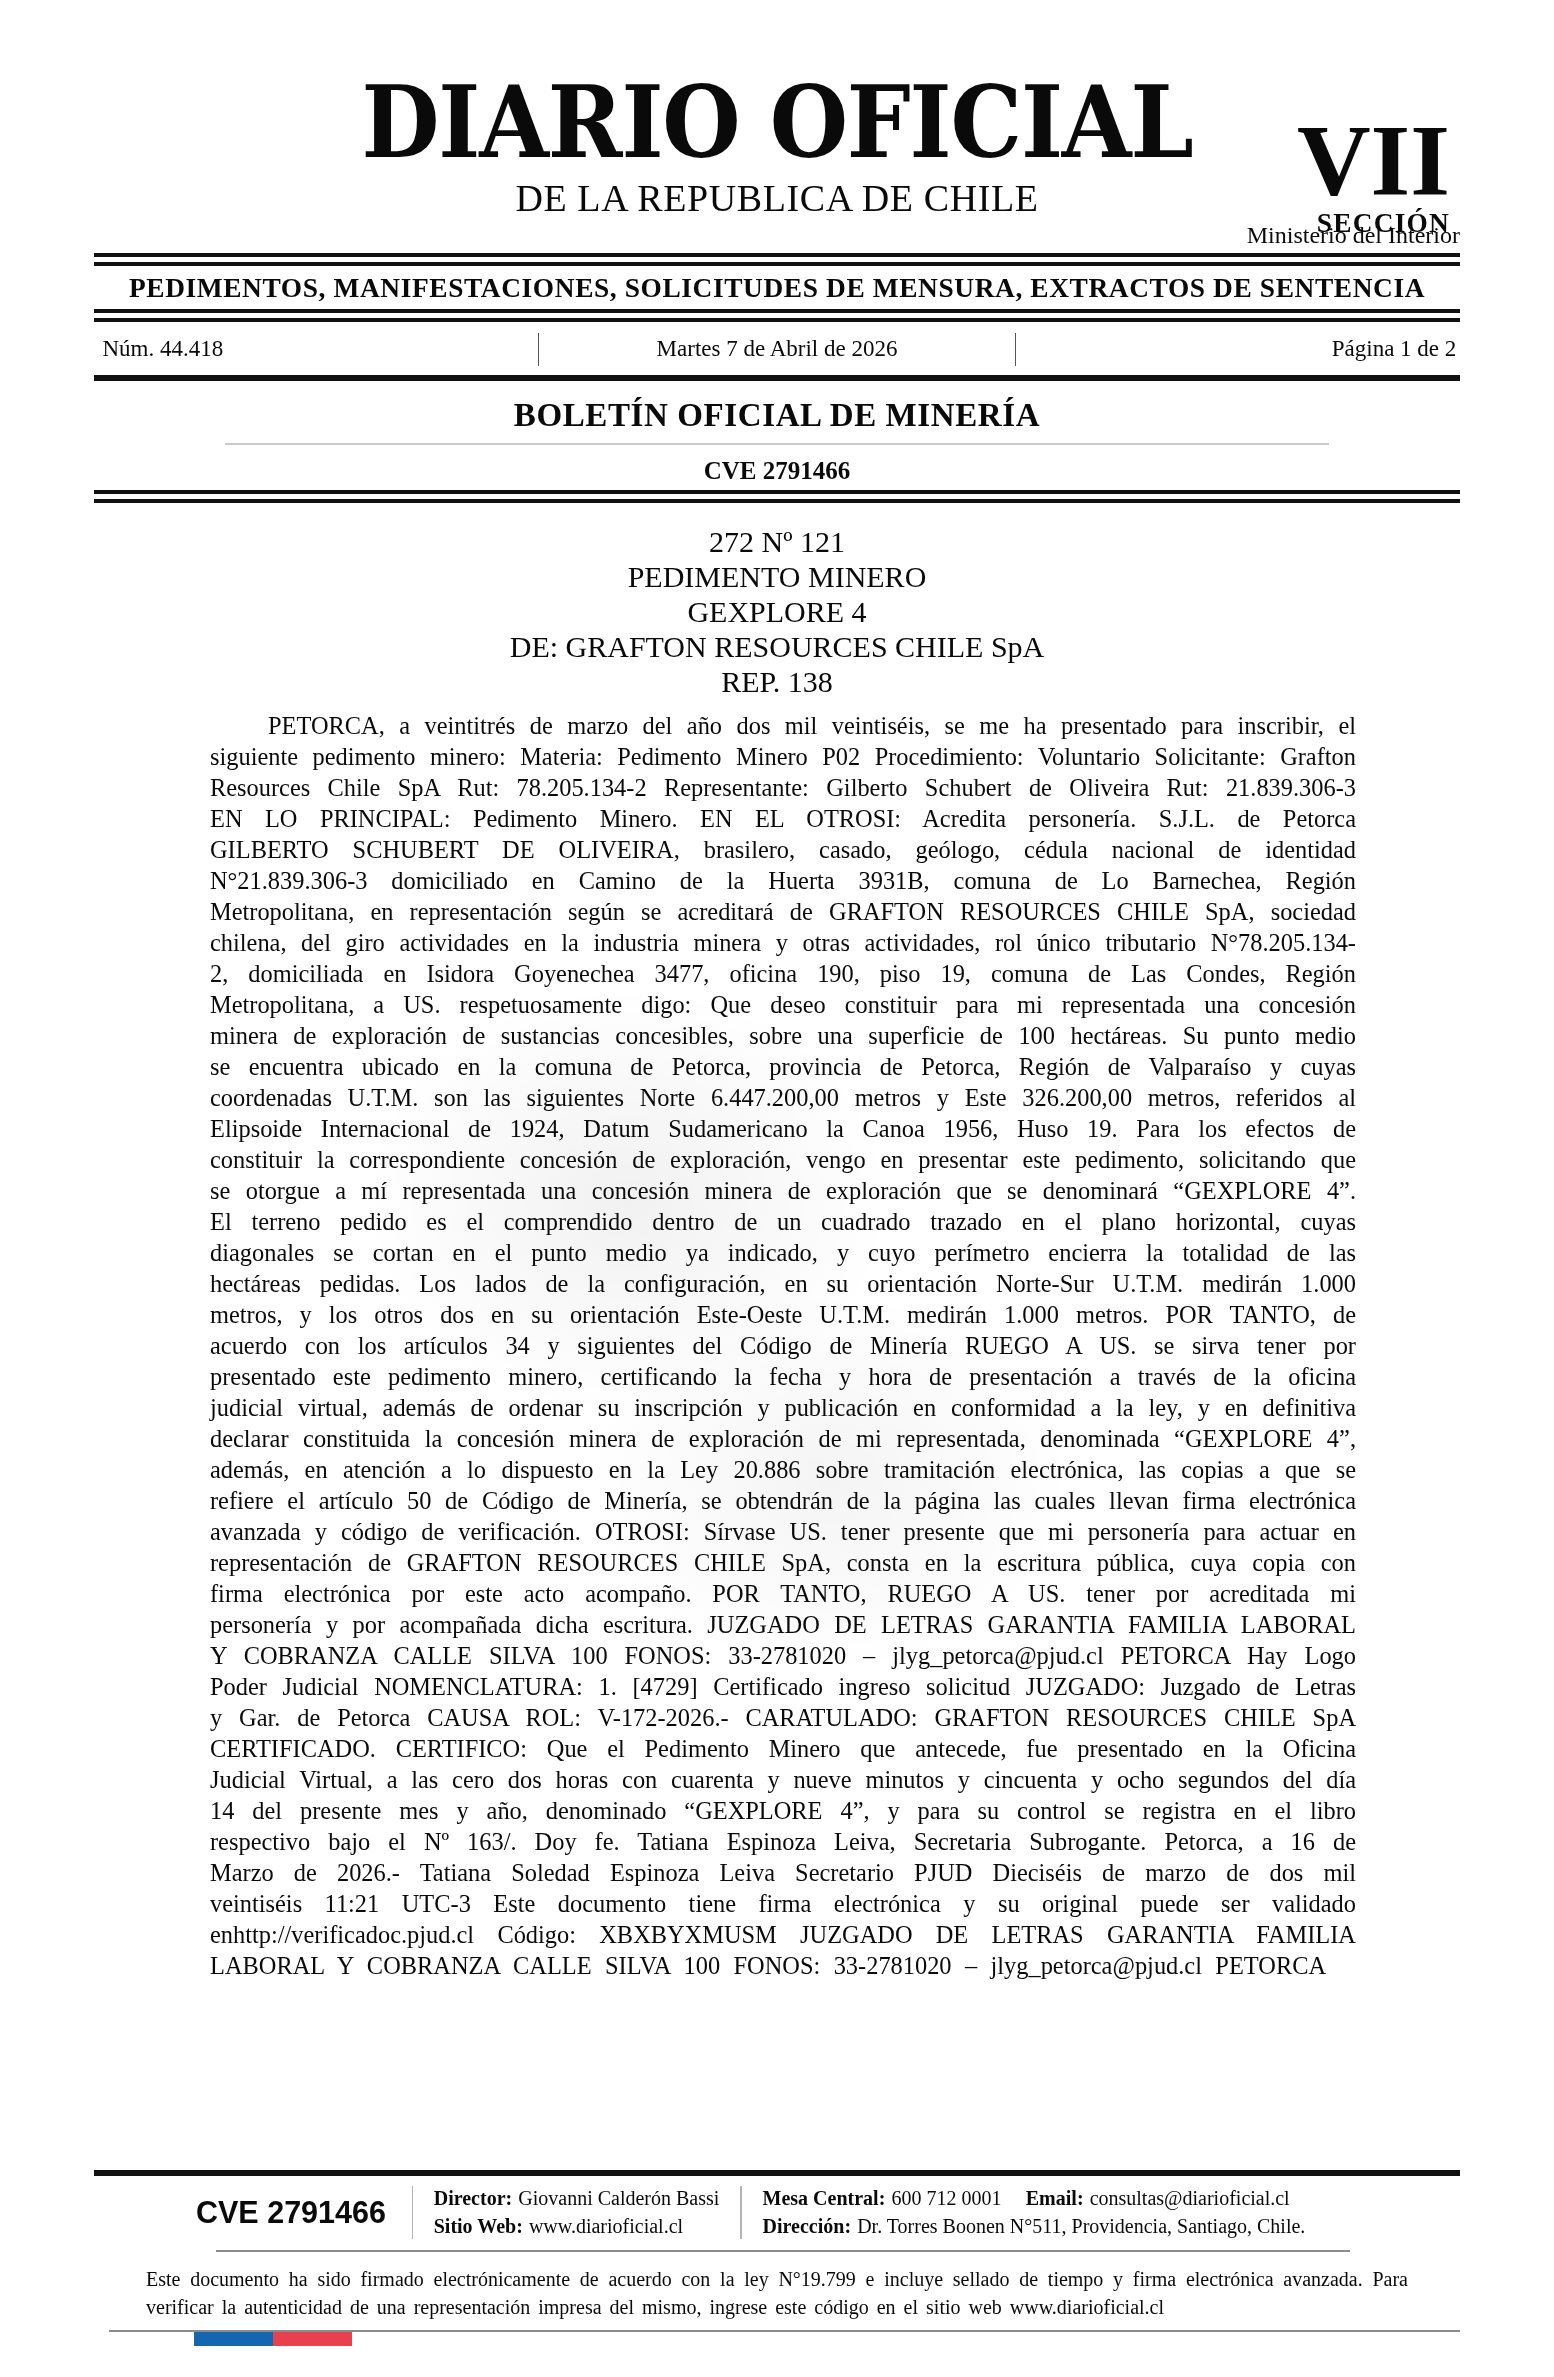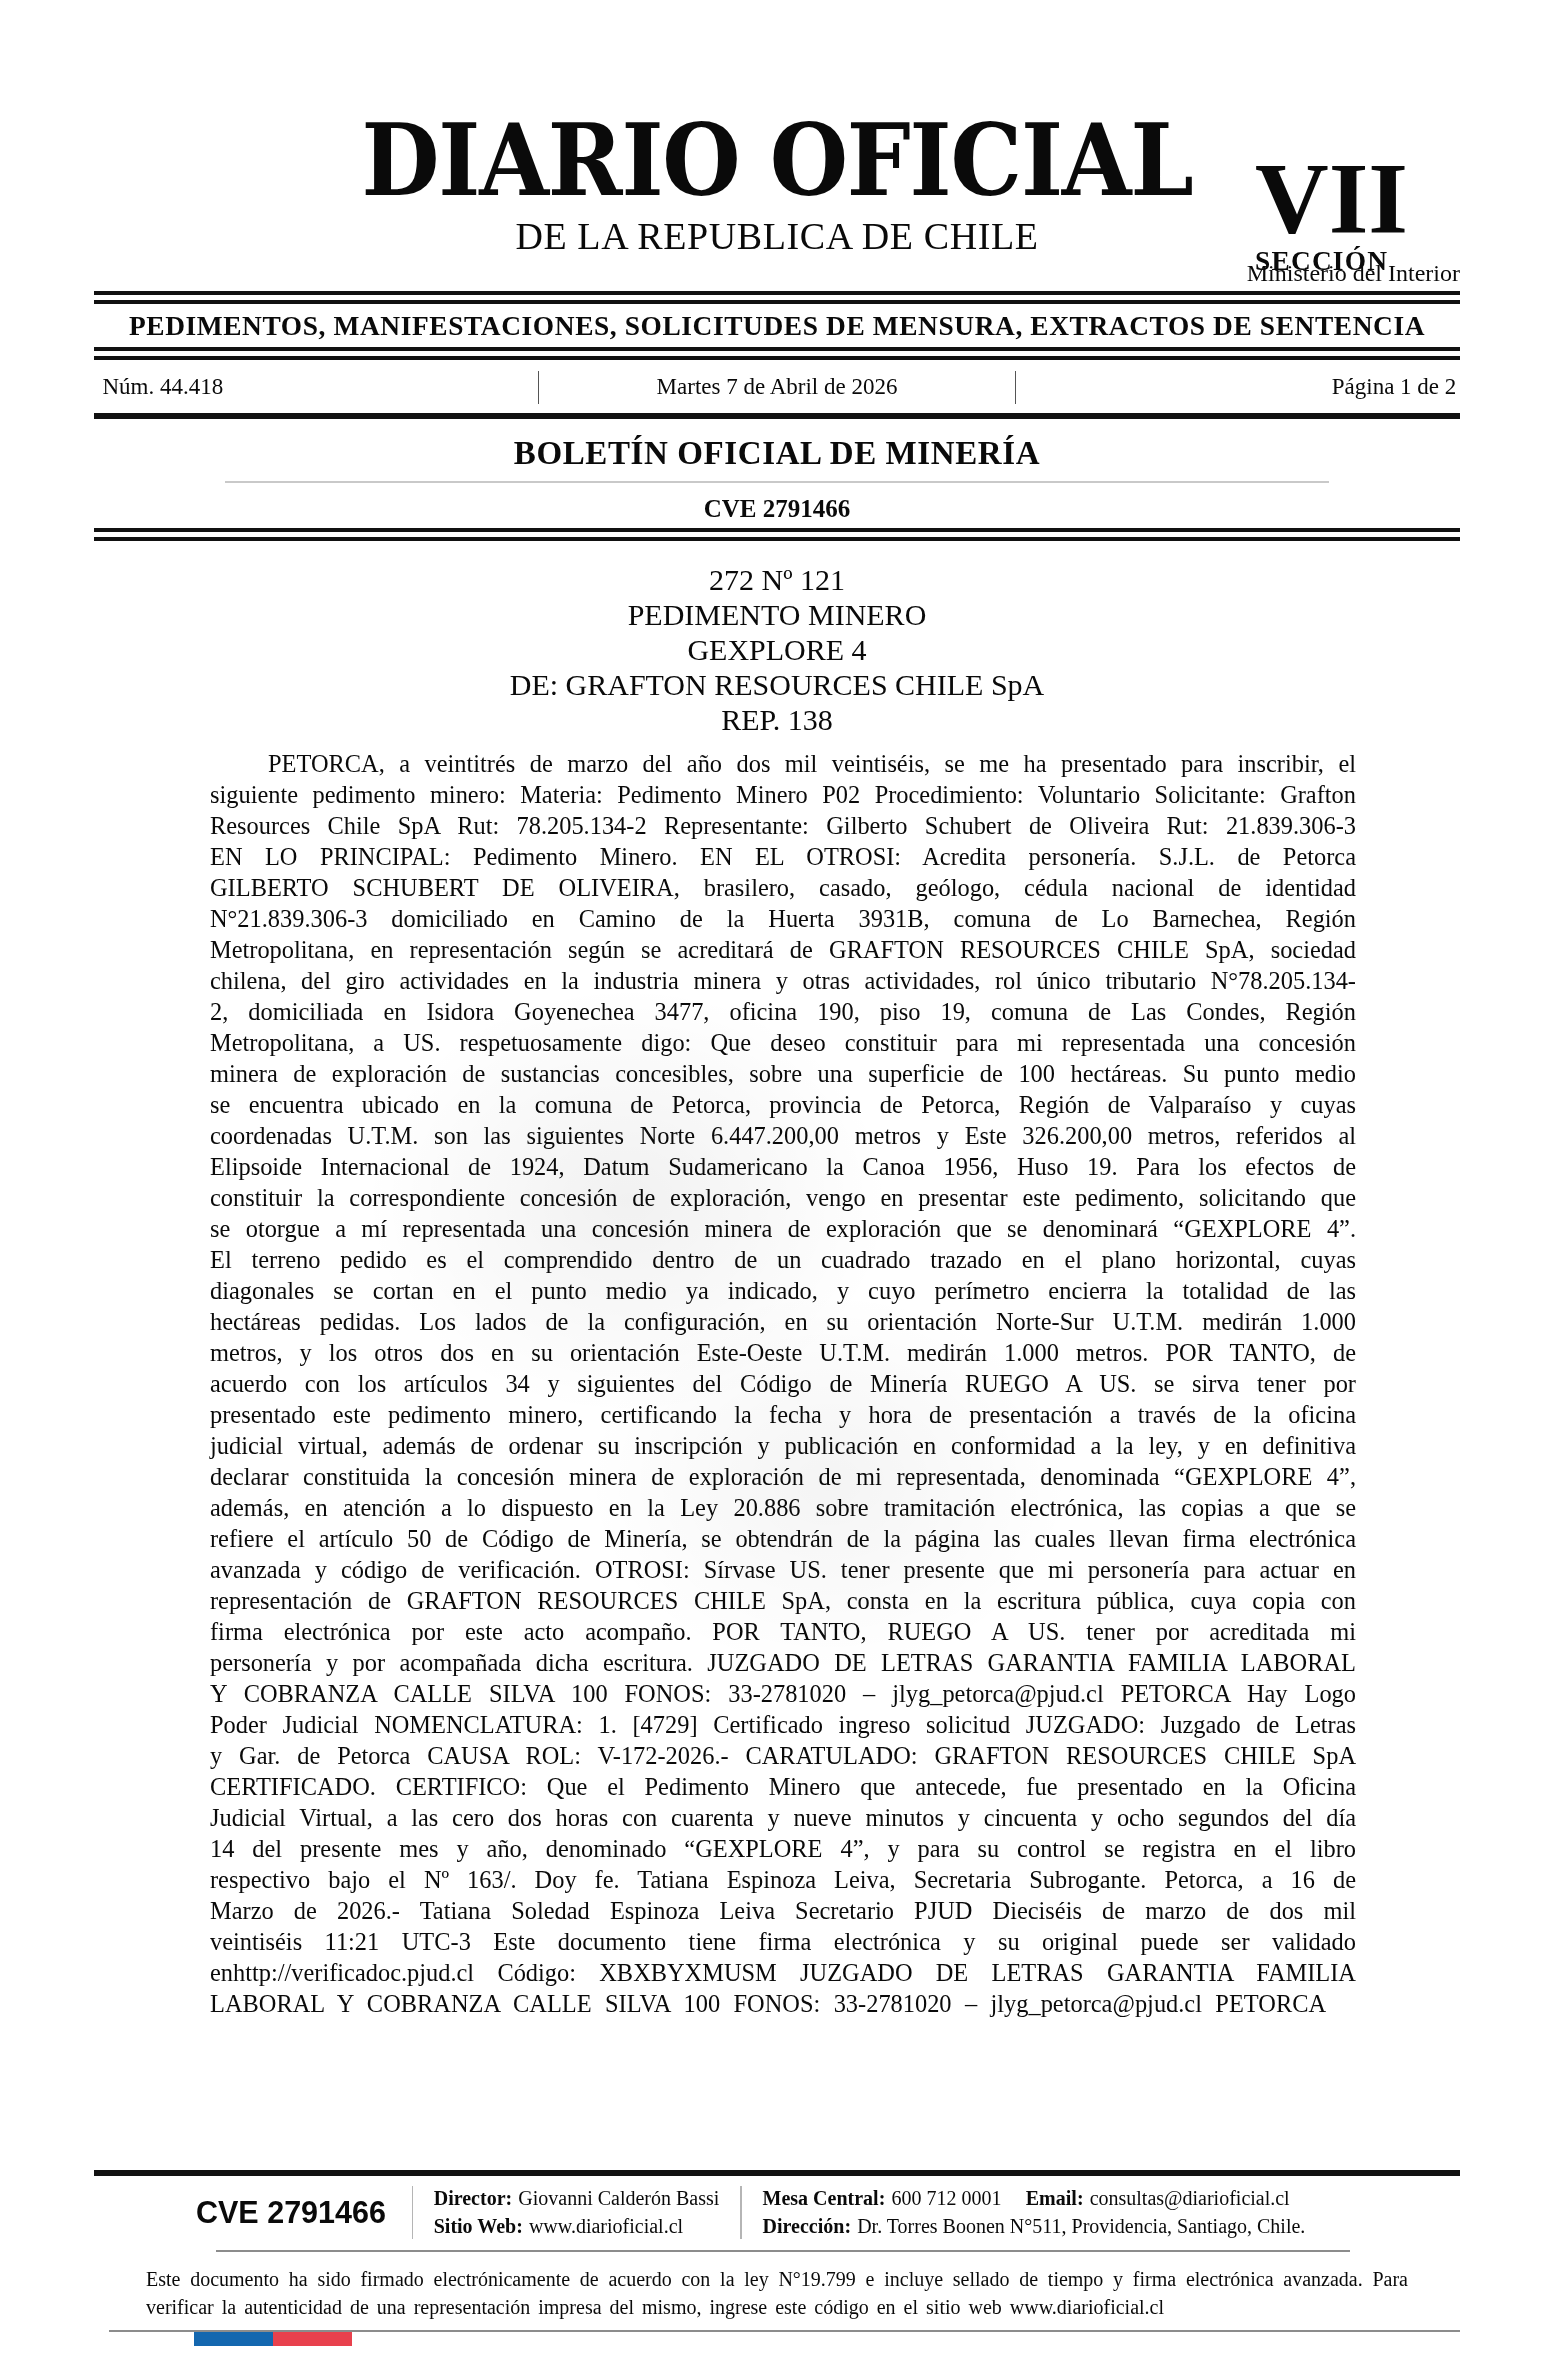--- a/index.html
+++ b/index.html
@@ -5,21 +5,21 @@
   * { margin:0; padding:0; box-sizing:border-box; }
   html,body { background:#ffffff; }
   .page {
     position:relative;
     width:1554px; height:2377px;
     background:#ffffff;
     color:#0a0a0a;
     font-family:"Liberation Serif", serif;
     overflow:hidden;
   }
-  .content { margin:0 94px; padding-top:116px; }
+  .content { margin:0 94px; padding-top:78px; }
 
   
   .masthead { position:relative; text-align:center; }
   .mast-title {
     display:inline-block;
     font-family:"DejaVu Serif", serif;
     font-weight:700;
     font-size:90px;
     line-height:98px;
     letter-spacing:-1.2px;
@@ -27,21 +27,21 @@
     transform-origin:center bottom;
     white-space:nowrap;
   }
   .mast-sub {
     font-size:38px; line-height:45px; letter-spacing:0.6px;
   }
   .mast-min {
     font-size:24px; line-height:28px;text-align:right;
   }
   .section-block {
-    position:absolute; right:4px; top:37px; width:201px; text-align:left;
+    position:absolute; right:10px; top:37px; width:201px; text-align:right;
   }
   .section-number {
     font-family:"Liberation Serif", serif;
     font-weight:700; font-size:102px; line-height:91px;
   }
   .section-label {
     font-weight:700; font-size:27.4px; line-height:34px; letter-spacing:1.2px;
   }
 
   

